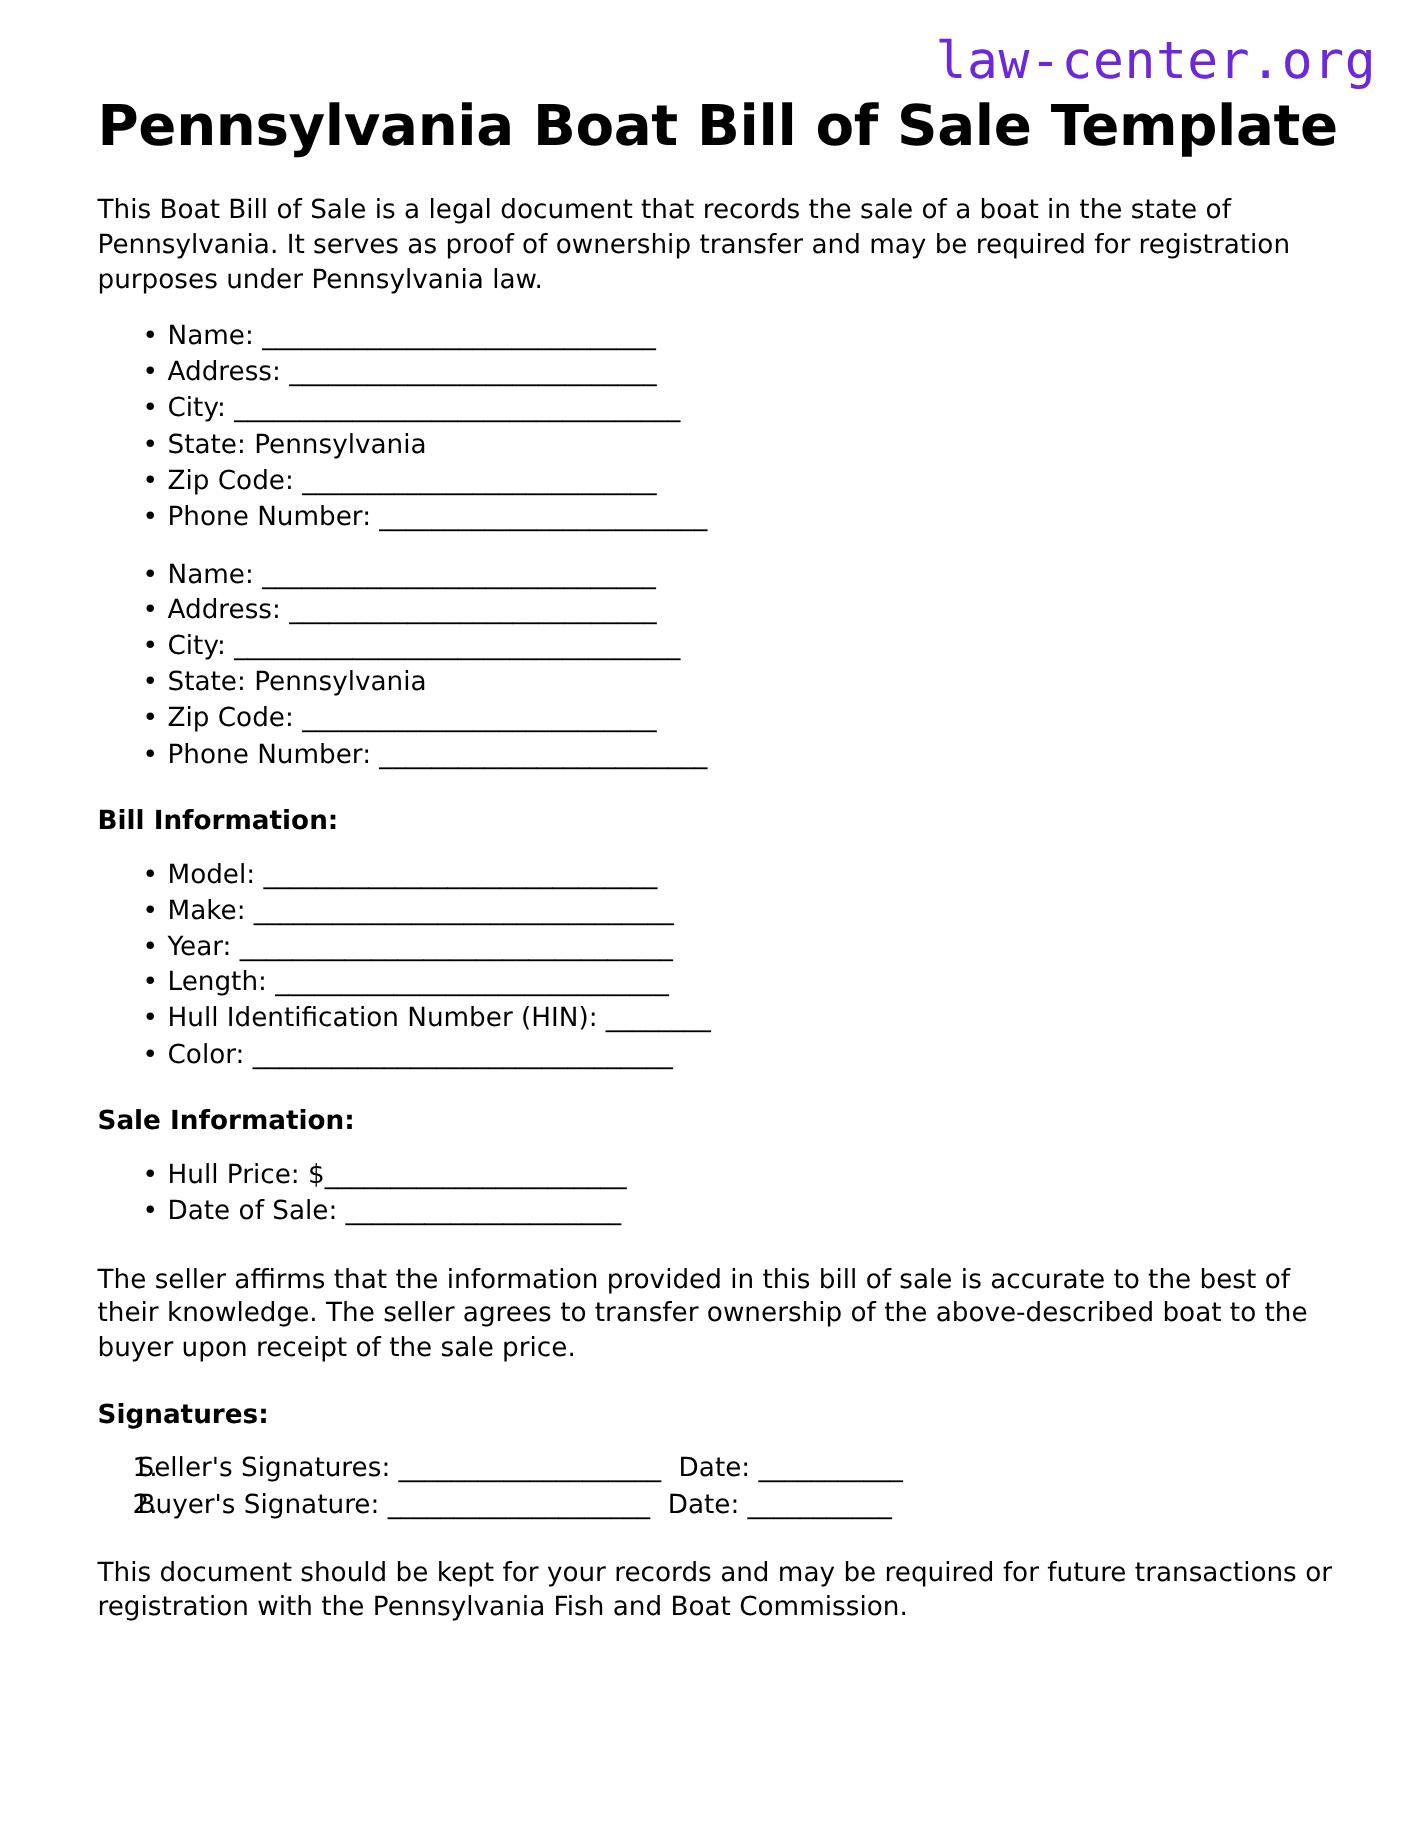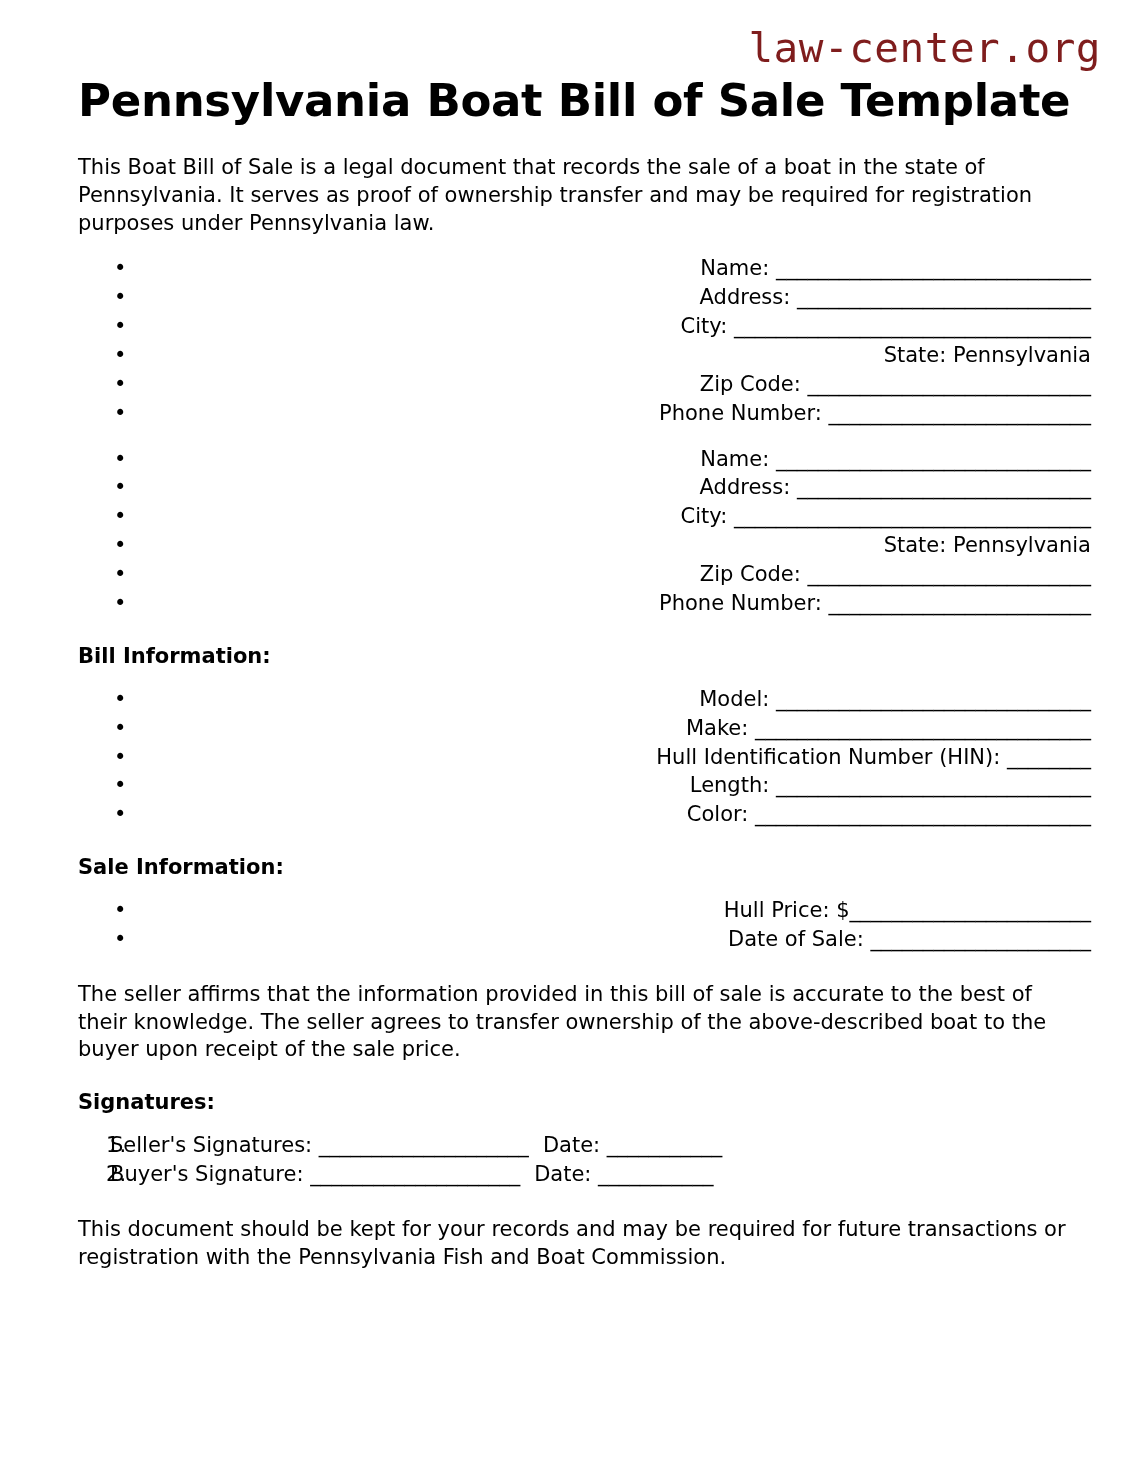--- a/index.html
+++ b/index.html
@@ -24,21 +24,21 @@
     box-sizing: border-box;
   }
 
   .watermark {
     position: absolute;
     top: 28px;
     right: 32px;
     font-family: "DejaVu Sans Mono", "Liberation Mono", monospace;
     font-size: 41px;
     letter-spacing: 0.5px;
-    color: #7f1d1d;
+    color: #6d28d9;
     white-space: nowrap;
     line-height: 1;
   }
 
   .content {
     position: absolute;
     left: 78px;
     top: 74px;
     width: 1013px;
   }
@@ -69,21 +69,20 @@
     list-style: none;
     margin: 17px 0 0 0;
     padding: 0;
   }
   ul.fields > li {
     font-size: 21px;
     line-height: 1.375;
     padding-left: 56px;
     position: relative;
     white-space: nowrap;
-    text-align: right;
   }
   ul.fields > li::before {
     content: "\2022";
     position: absolute;
     left: 36px;
     top: 0;
     font-size: 21px;
   }
 
   ol.sigs {
@@ -141,22 +140,23 @@
       <li>City: __________________________________</li>
       <li>State: Pennsylvania</li>
       <li>Zip Code: ___________________________</li>
       <li>Phone Number: _________________________</li>
     </ul>
 
     <h2 class="section">Bill Information:</h2>
     <ul class="fields">
       <li>Model: ______________________________</li>
       <li>Make: ________________________________</li>
+      <li>Year: _________________________________</li>
+      <li>Length: ______________________________</li>
       <li>Hull Identification Number (HIN): ________</li>
-      <li>Length: ______________________________</li>
       <li>Color: ________________________________</li>
     </ul>
 
     <h2 class="section">Sale Information:</h2>
     <ul class="fields">
       <li>Hull Price: $_______________________</li>
       <li>Date of Sale: _____________________</li>
     </ul>
 
     <p class="para">The seller affirms that the information provided in this bill of sale is accurate to the best of their knowledge. The seller agrees to transfer ownership of the above-described boat to the buyer upon receipt of the sale price.</p>

